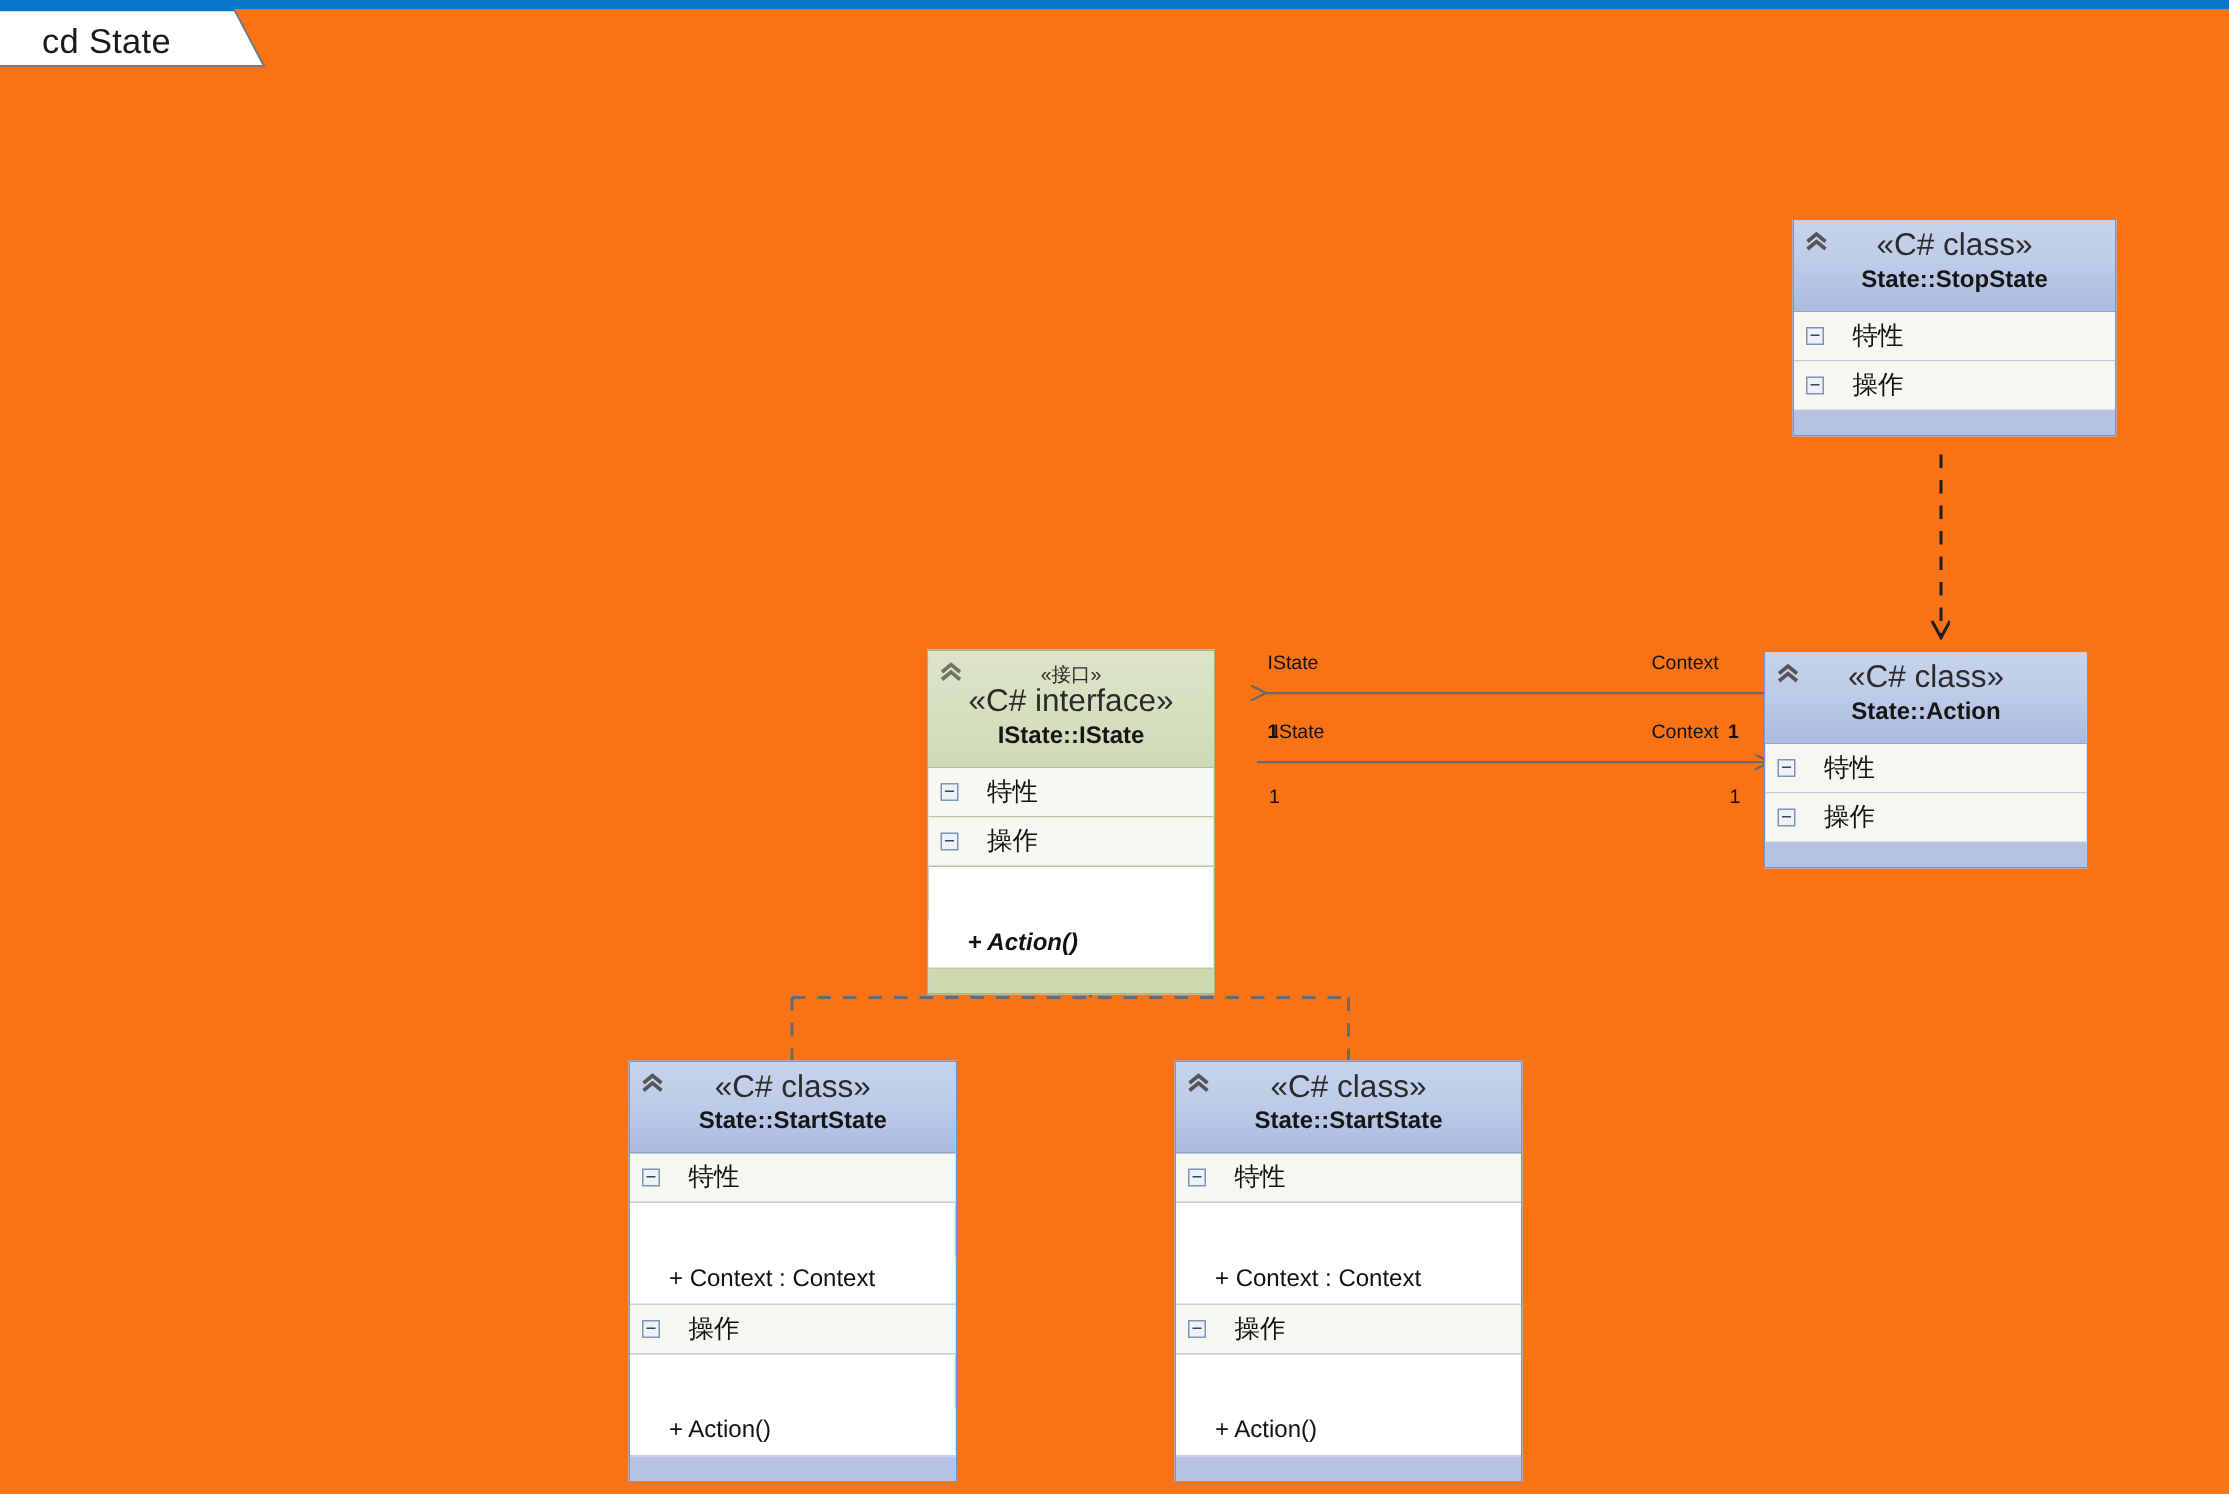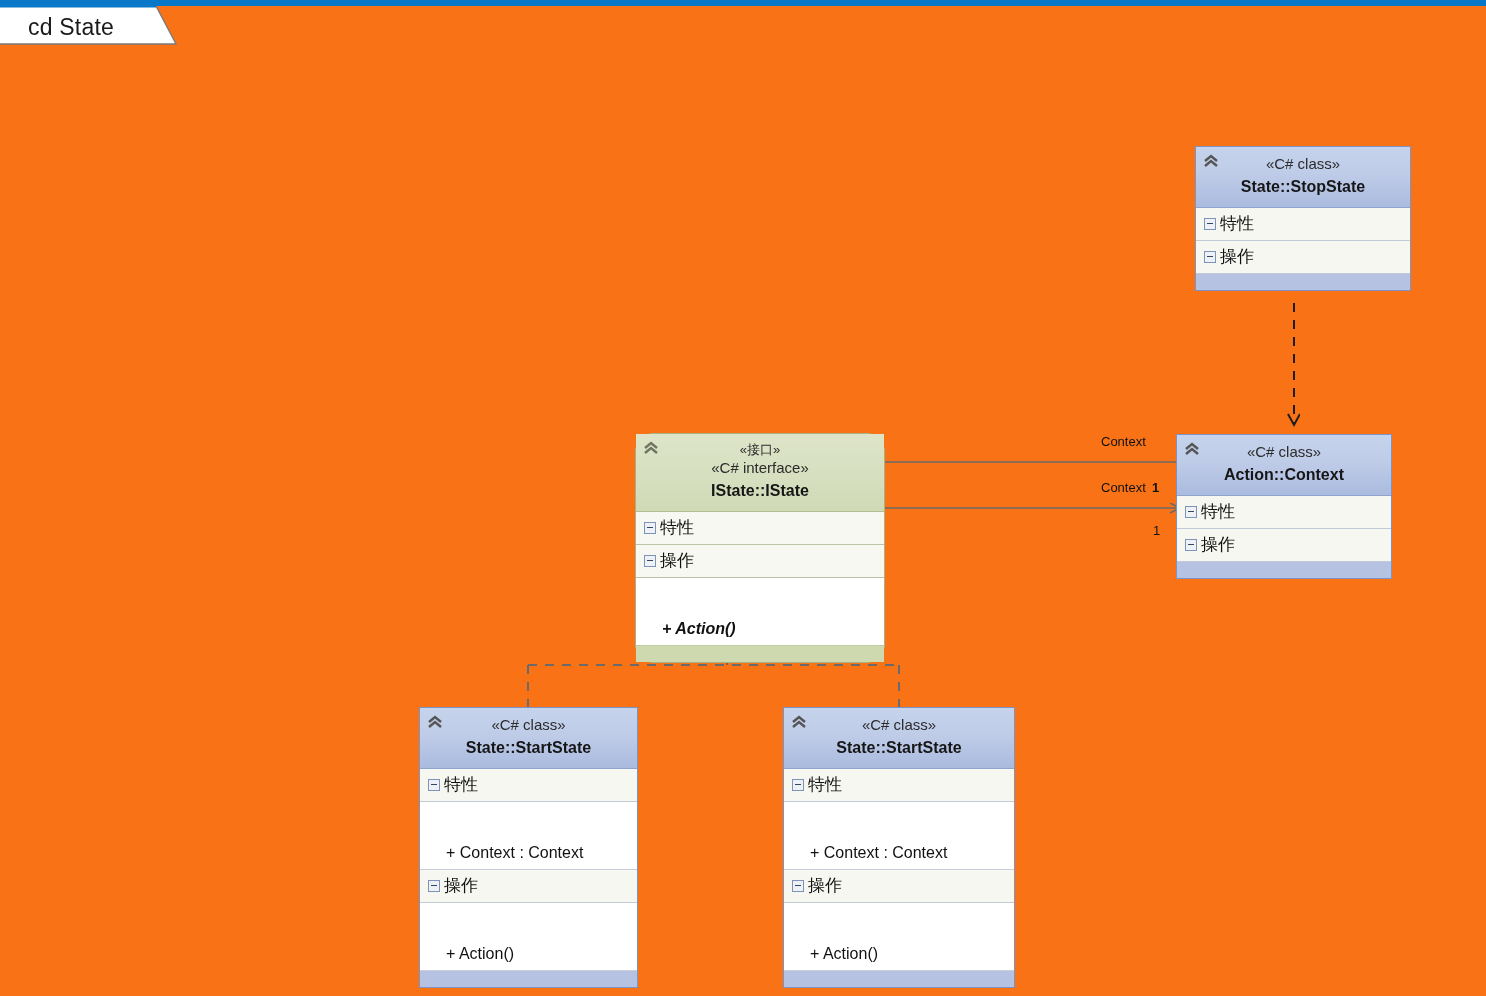--- a/index.html
+++ b/index.html
@@ -61,21 +61,21 @@
     background: linear-gradient(to bottom, #c6d3ec 0%, #bfcce8 45%, #aabbdf 100%);
     border-bottom: 1px solid #8fa4cd;
     padding: 7px 6px 9px 6px;
     text-align: center;
   }
   .iface .box-header {
     background: linear-gradient(to bottom, #dde4c8 0%, #d8e0c2 45%, #d0dab5 100%);
     border-bottom: 1px solid #b4bd94;
   }
   .stereotype {
-    font-size: 15px;
+    font-size: 21px;
     color: #2b2b2b;
     line-height: 20px;
     white-space: nowrap;
   }
   .box-title {
     font-size: 16px;
     font-weight: bold;
     color: #161616;
     line-height: 22px;
     margin-top: 2px;
@@ -88,21 +88,21 @@
     width: 18px;
     height: 18px;
   }
 
   .compartment {
     background: #f7f8f2;
     border-bottom: 1px solid #b9c4a9;
     padding: 5px 6px 5px 8px;
     display: flex;
     align-items: center;
-    gap: 4px;
+    gap: 19px;
     white-space: nowrap;
   }
   .uml-box:not(.iface) .compartment {
     background: #f6f7f1;
     border-bottom: 1px solid #c2cad6;
   }
   .compartment-label {
     font-size: 17px;
     color: #111111;
     line-height: 22px;
@@ -247,21 +247,21 @@
       <span class="minus-icon"></span>
       <span class="compartment-label">特性</span>
     </div>
     <div class="compartment">
       <span class="minus-icon"></span>
       <span class="compartment-label">操作</span>
     </div>
     <div class="box-footer"></div>
   </div>
 
-  <div class="uml-box iface" style="left:635px; top:433px; width:250px;border-radius:19px;">
+  <div class="uml-box iface" style="left:618px; top:433px; width:192px;">
     <div class="box-header">
       <svg class="chevron-icon" viewBox="0 0 18 18">
         <path d="M 3 8 L 9 3 L 15 8" fill="none" stroke="#6f7560" stroke-width="2.4"></path>
         <path d="M 3 13 L 9 8 L 15 13" fill="none" stroke="#6f7560" stroke-width="2.4"></path>
       </svg>
       <div class="stereotype" style="font-size:13px; line-height:17px;">«接口»</div>
       <div class="stereotype">«C# interface»</div>
       <div class="box-title">IState::IState</div>
     </div>
     <div class="compartment">
@@ -276,21 +276,21 @@
     <div class="box-footer"></div>
   </div>
 
   <div class="uml-box" style="left:1176px; top:434px; width:216px;">
     <div class="box-header">
       <svg class="chevron-icon" viewBox="0 0 18 18">
         <path d="M 3 8 L 9 3 L 15 8" fill="none" stroke="#555555" stroke-width="2.4"></path>
         <path d="M 3 13 L 9 8 L 15 13" fill="none" stroke="#555555" stroke-width="2.4"></path>
       </svg>
       <div class="stereotype">«C# class»</div>
-      <div class="box-title">Action::Context</div>
+      <div class="box-title">State::Action</div>
     </div>
     <div class="compartment">
       <span class="minus-icon"></span>
       <span class="compartment-label">特性</span>
     </div>
     <div class="compartment">
       <span class="minus-icon"></span>
       <span class="compartment-label">操作</span>
     </div>
     <div class="box-footer"></div>

